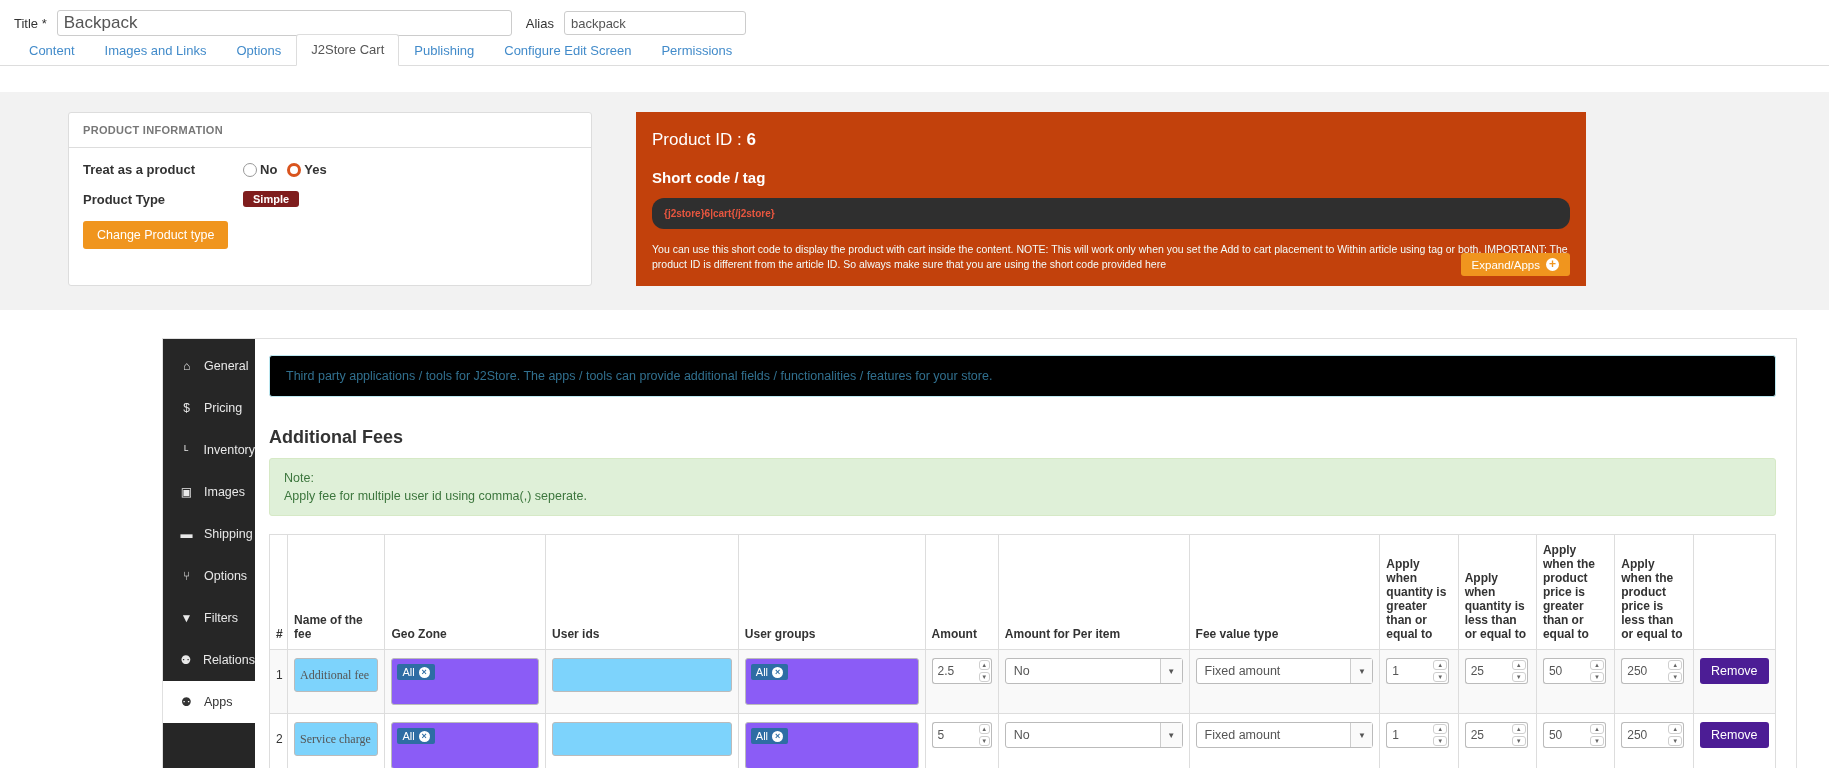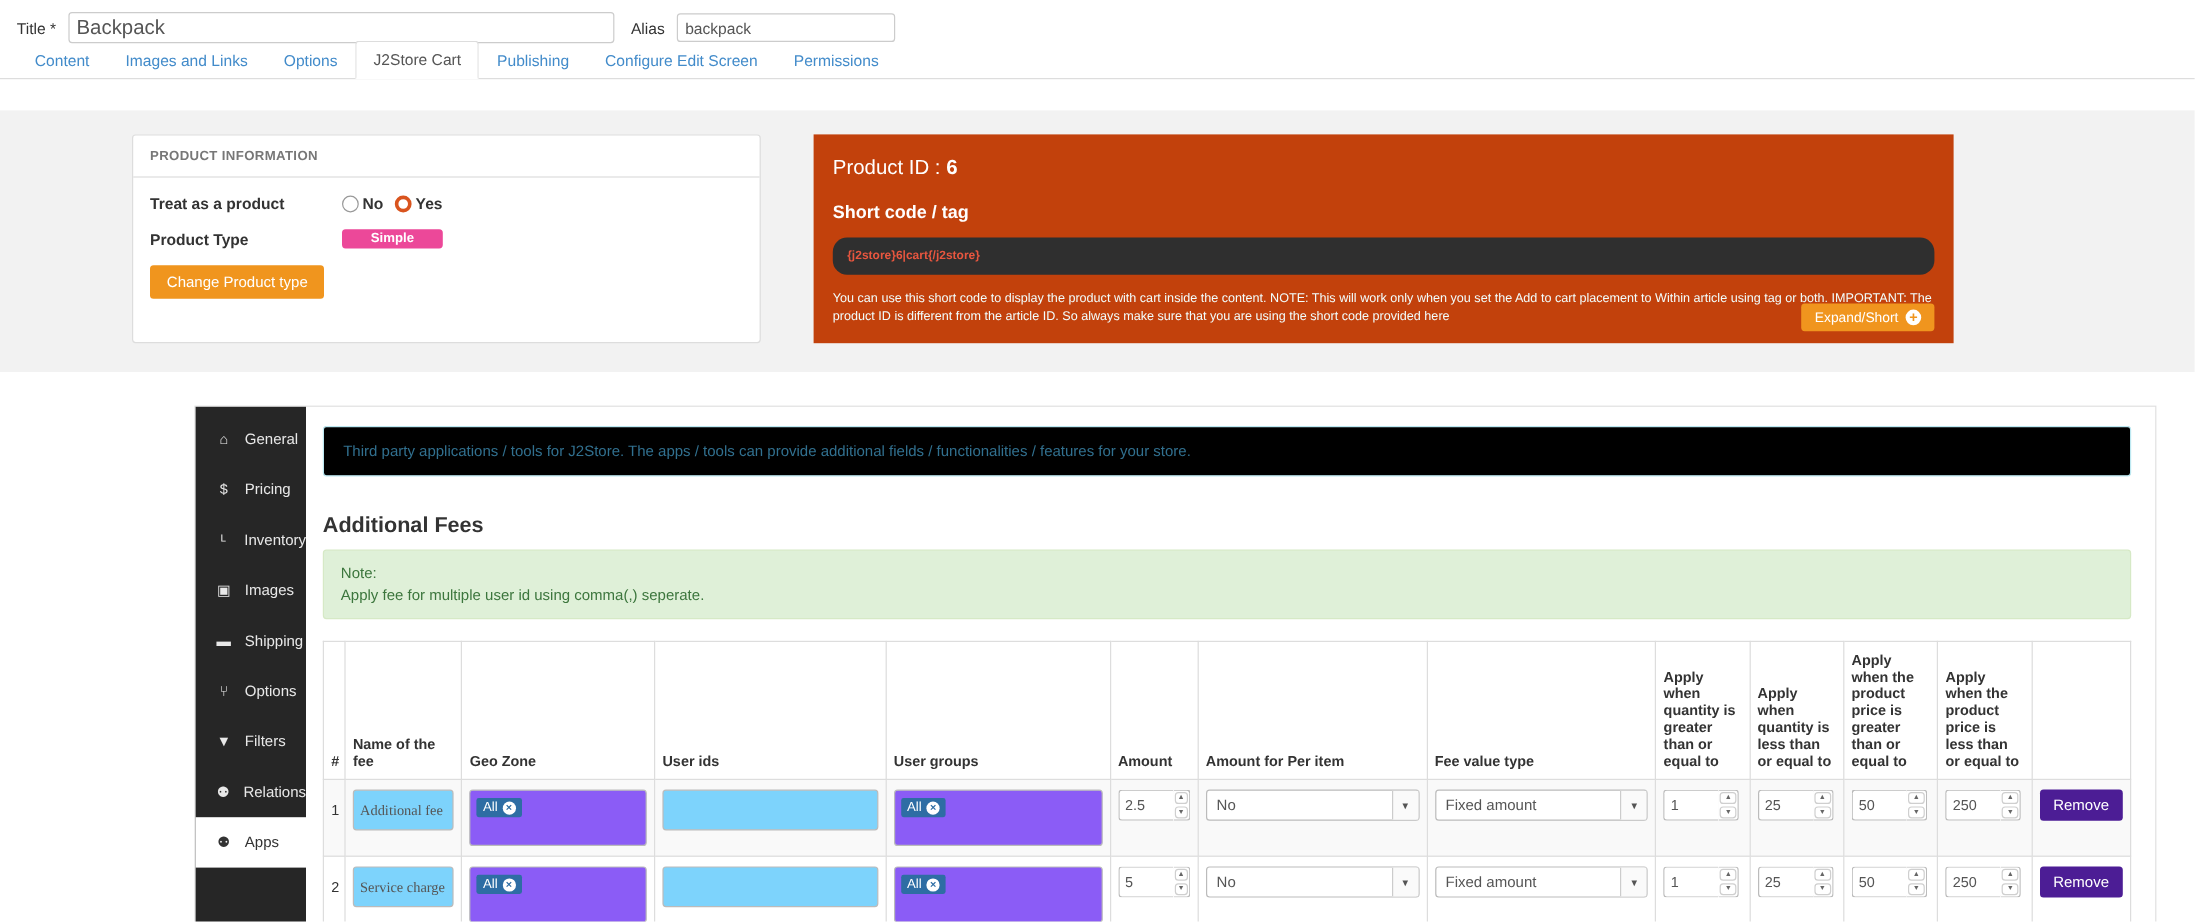--- a/index.html
+++ b/index.html
@@ -68,21 +68,21 @@
     margin-top: 26px;
     padding: 0 0 0 0;
     display: flex;
     align-items: flex-start;
     min-height: 185px;
   }
   .top-region-inner {
     display: flex;
     width: 100%;
     padding: 20px 0 24px 0;
-    margin-left: 110px;
+    margin-left: 68px;
   }
 
   
   .pi-card {
     width: 524px;
     background: #ffffff;
     border: 1px solid #dddddd;
     border-radius: 3px;
   }
   .pi-head {
@@ -100,22 +100,22 @@
   .radio {
     width: 14px; height: 14px; border-radius: 50%;
     border: 1px solid #999; background: #fff; display: inline-block;
     vertical-align: middle;
   }
   .radio.checked {
     border: 3px solid #d9541e; background: #ffffff;
   }
   .radio-text { font-size: 13px; font-weight: bold; margin: 0 10px 0 3px; color: #333; }
   .badge-simple {
-    display: inline-block; background: #ec4899; color: #fff;
-    font-size: 11px; font-weight: bold; padding: 2px 24px; border-radius: 3px;
+    display: inline-block; background: #7f1d1d; color: #fff;
+    font-size: 11px; font-weight: bold; padding: 2px 10px; border-radius: 3px;
   }
   .btn-change {
     display: inline-block; background: #f0951e; color: #ffffff;
     border: none; border-radius: 3px;
     padding: 7px 14px; font-size: 12.5px; cursor: pointer;
     font-family: "Liberation Sans", sans-serif;
   }
 
   
   .teal-panel {
@@ -323,21 +323,21 @@
 
     <div class="teal-panel">
       <div class="teal-title">
         <span>Product ID :</span>
         <b>6</b>
       </div>
       <div class="teal-sub">Short code / tag</div>
       <div class="code-box">{j2store}6|cart{/j2store}</div>
       <div class="teal-note">You can use this short code to display the product with cart inside the content. NOTE: This will work only when you set the Add to cart placement to Within article using tag or both. IMPORTANT: The product ID is different from the article ID. So always make sure that you are using the short code provided here</div>
       <button class="btn-expand">
-        <span>Expand/Short</span>
+        <span>Expand/Apps</span>
         <span class="plus-circle">+</span>
       </button>
     </div>
 
   </div>
 </div>
 
 <div class="lower">
   <div class="side-nav" id="sidenav">
       <div class="side-item">

